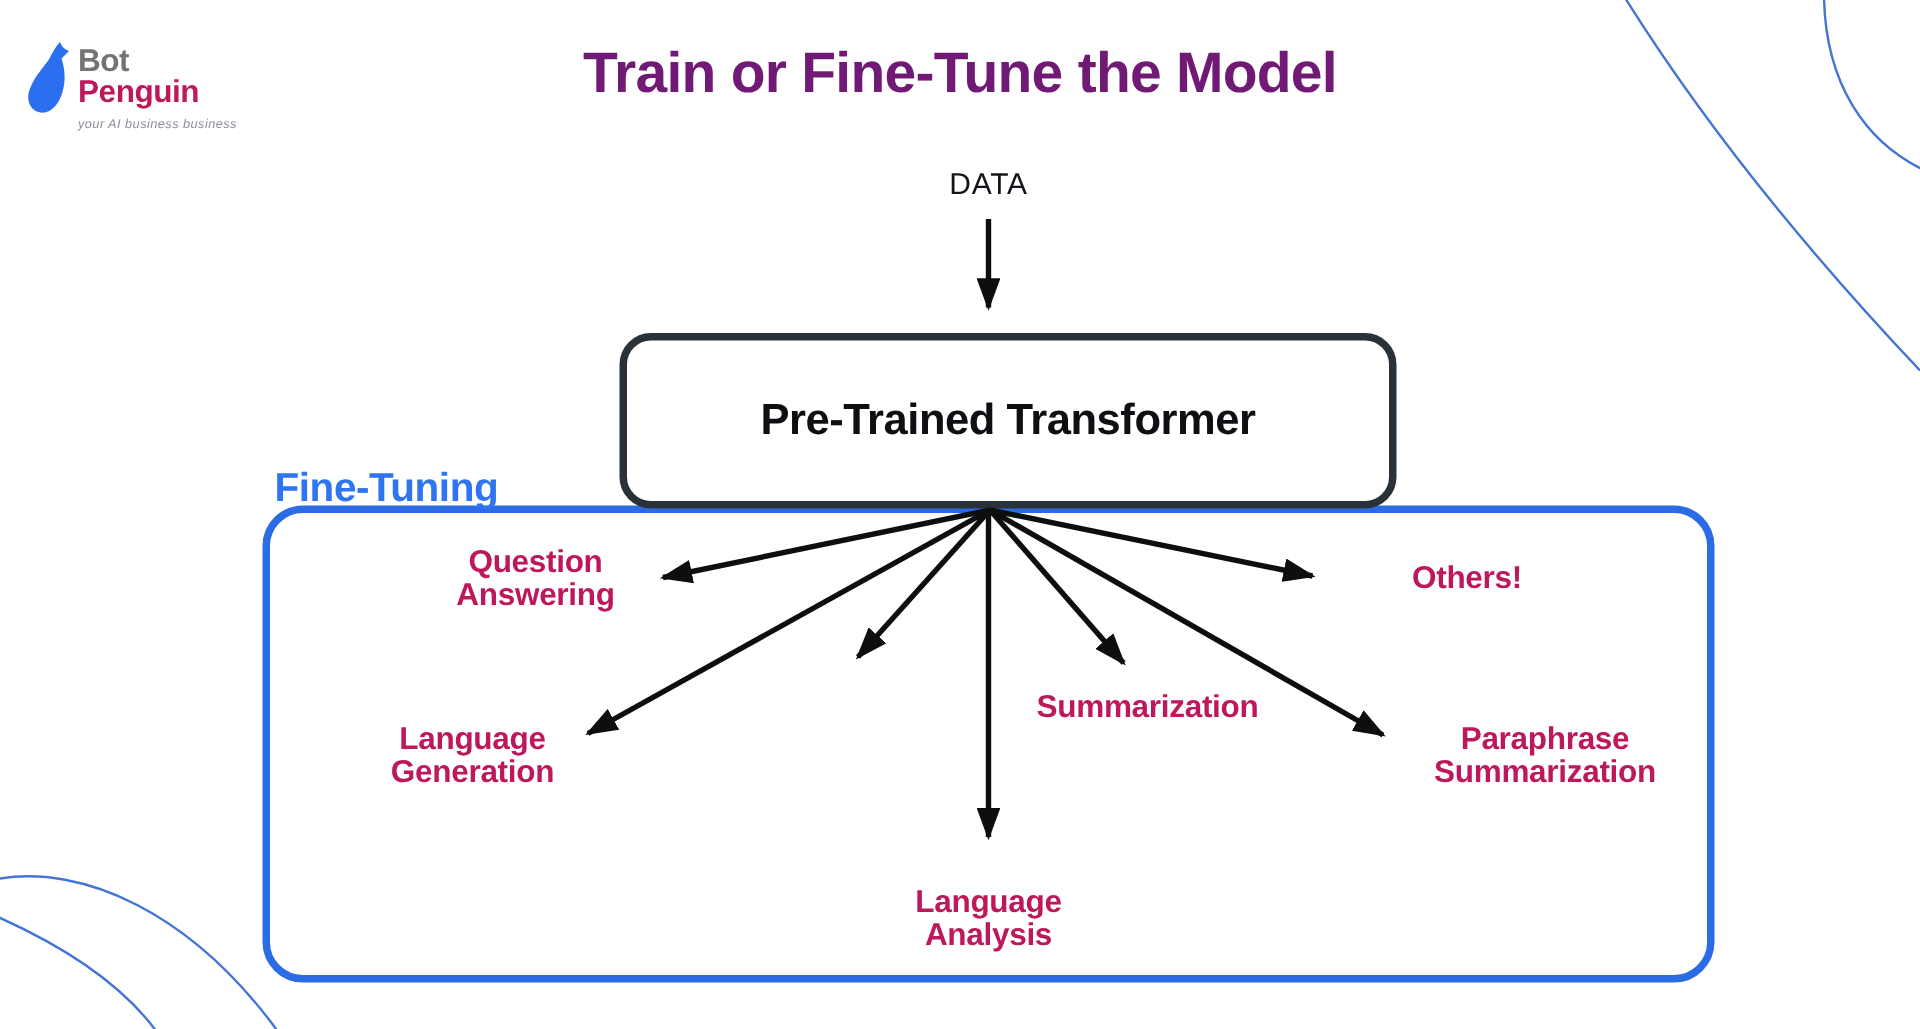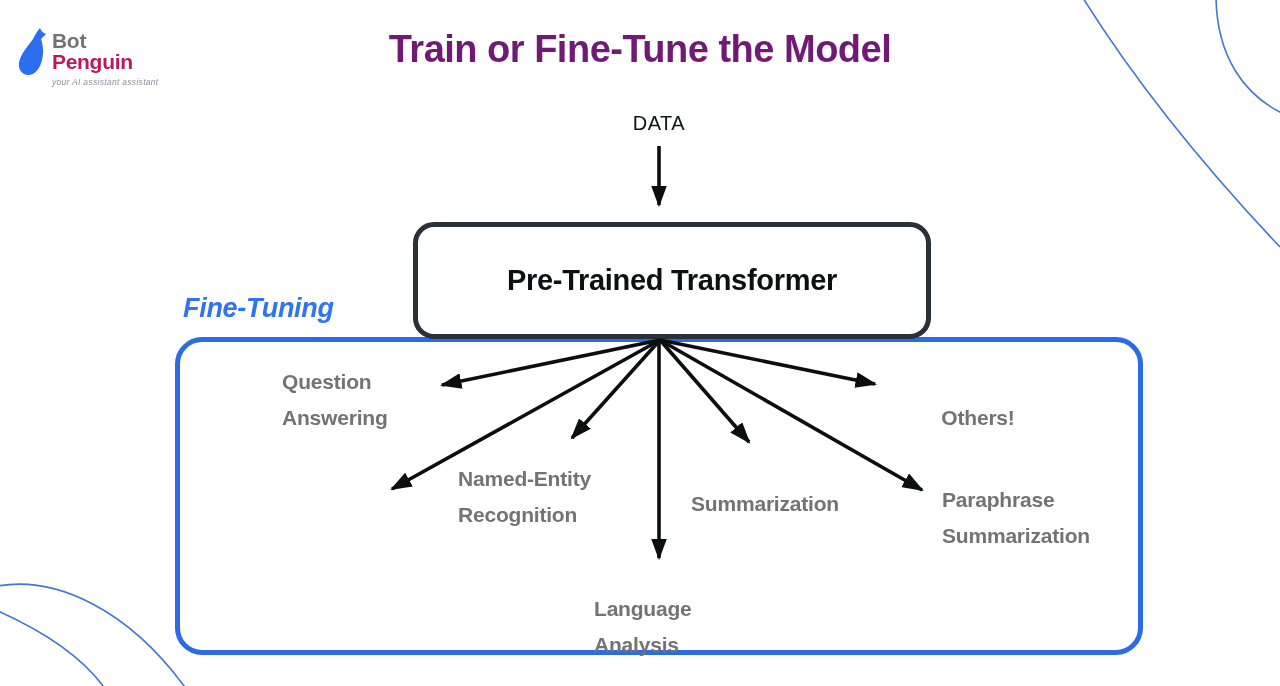--- a/index.html
+++ b/index.html
@@ -40,40 +40,40 @@
   #data-label{
     left:659px;top:112px;transform:translateX(-50%);
     font-size:20px;font-weight:normal;letter-spacing:0.5px;color:#111418;
   }
   #finetune-box{
     left:175px;top:337px;width:968px;height:318px;
     border:5px solid #2b6be4;border-radius:27px;
     box-sizing:border-box;background:transparent;
   }
   #finetune-label{
-    left:183px;top:293px;
-    font-size:27px;font-weight:bold;color:#2f74f0;letter-spacing:-0.3px;font-style:italic;
+    left:183px;top:310px;
+    font-size:27px;font-weight:bold;color:#2f74f0;letter-spacing:-0.3px;
   }
   #model-box{
     left:413px;top:222px;width:518px;height:117px;
     border:5px solid #2a3138;border-radius:21px;
     box-sizing:border-box;background:#ffffff;
     display:flex;align-items:center;justify-content:center;
   }
   #model-box .model-text{
     font-size:29px;font-weight:bold;color:#0d0f12;letter-spacing:-0.3px;
   }
 
   
   .task{
     position:absolute;transform:translateX(-50%);
-    font-weight:bold;font-size:21px;
-    line-height:36px;color:#737373;letter-spacing:-0.2px;
+    text-align:center;font-weight:bold;font-size:21px;
+    line-height:22px;color:#be185d;letter-spacing:-0.2px;
   }
-  .nowrap{white-space:nowrap;margin-top:25px;}
+  .nowrap{white-space:nowrap;}
   #task-question-answering{left:357px;top:364px;width:150px;}
   #task-language-generation{left:315px;top:482px;width:140px;}
   #task-named-entity-recognition{left:558px;top:461px;width:200px;}
   #task-sentiment-analysis{left:659px;top:591px;width:130px;}
   #task-summarization{left:765px;top:461px;}
   #task-paraphrase-identification{left:1030px;top:482px;width:176px;}
   #task-others{left:978px;top:375px;}
 </style>
 </head>
 <body>
@@ -88,21 +88,21 @@
       <path d="M -2 611 C 45 632 83 657 106 690"></path>
     </g>
   </svg>
 
   <div class="abs" id="logo">
     <svg id="penguin-svg" width="34" height="50" viewBox="0 0 34 50">
       <path fill="#2b6ff0" d="M24 0 C25 3 27 5 30 6 L25 11 C27 17 28 25 26 32 C24 41 18 48 11 47 C4 46 1 38 4 31 C7 23 13 17 17 11 C19 7 21 3 24 0 Z"></path>
     </svg>
     <span class="brand-top">Bot</span>
     <span class="brand-bottom">Penguin</span>
-    <span class="tagline">your AI assistant assistant</span>
+    <span class="tagline">your AI business business</span>
   </div>
 
   <div class="abs" id="page-title">Train or Fine-Tune the Model</div>
 
   <div class="abs" id="data-label">DATA</div>
 
   <div class="abs" id="finetune-box"></div>
   <div class="abs" id="finetune-label">Fine-Tuning</div>
 
   <div class="abs" id="model-box">
@@ -121,19 +121,19 @@
       <line x1="660" y1="340" x2="392" y2="489" marker-end="url(#ah)"></line>
       <line x1="660" y1="340" x2="572" y2="438" marker-end="url(#ah)"></line>
       <line x1="659" y1="340" x2="659" y2="558" marker-end="url(#ah)"></line>
       <line x1="660" y1="340" x2="749" y2="442" marker-end="url(#ah)"></line>
       <line x1="660" y1="340" x2="922" y2="490" marker-end="url(#ah)"></line>
       <line x1="660" y1="340" x2="875" y2="384" marker-end="url(#ah)"></line>
     </g>
   </svg>
 
   <div class="task" id="task-question-answering">Question Answering</div>
-  <div class="task" id="task-named-entity-recognition">Named-Entity Recognition</div>
+  <div class="task" id="task-language-generation">Language Generation</div>
   <div class="task" id="task-sentiment-analysis">Language Analysis</div>
   <div class="task nowrap" id="task-summarization">Summarization</div>
   <div class="task" id="task-paraphrase-identification">Paraphrase Summarization</div>
   <div class="task nowrap" id="task-others">Others!</div>
 
 </div>
 
 </body></html>

